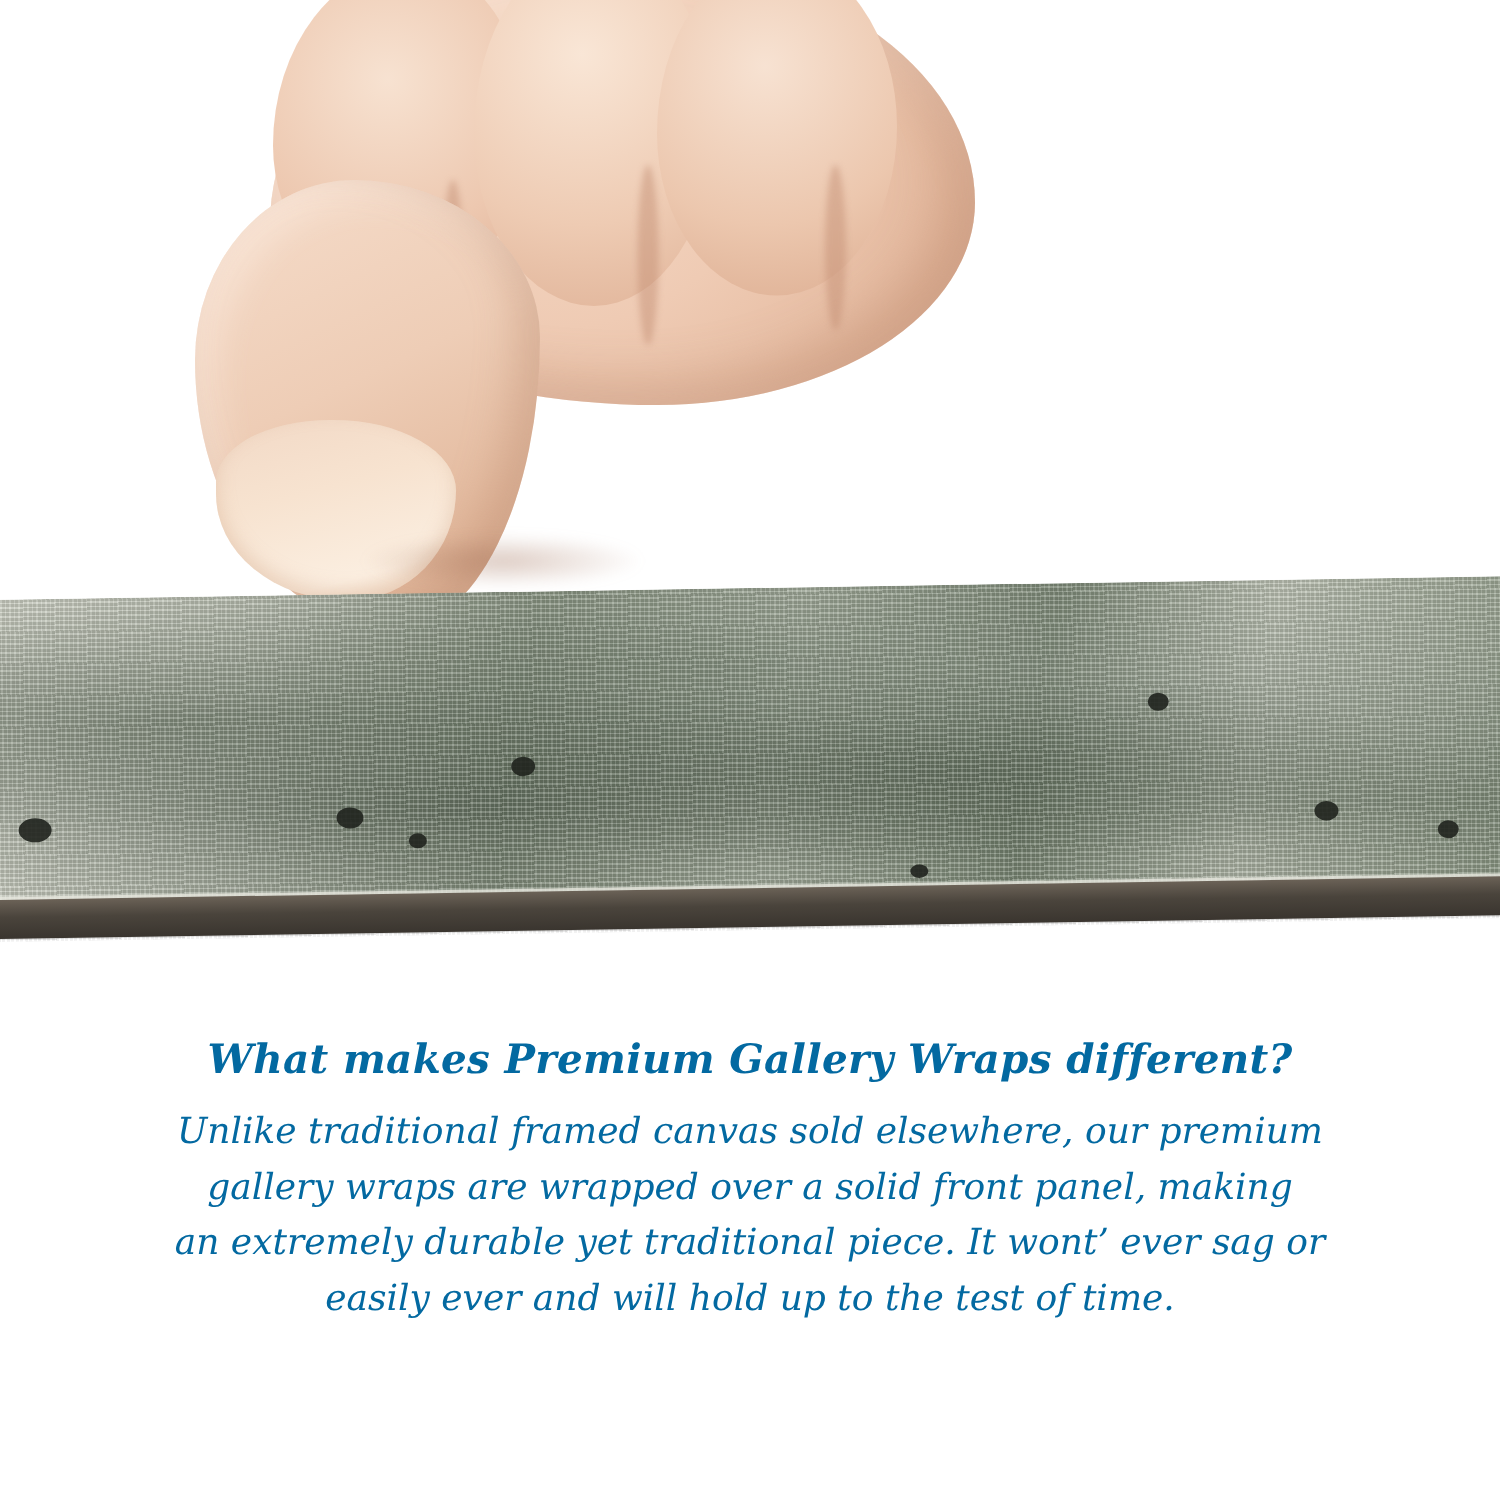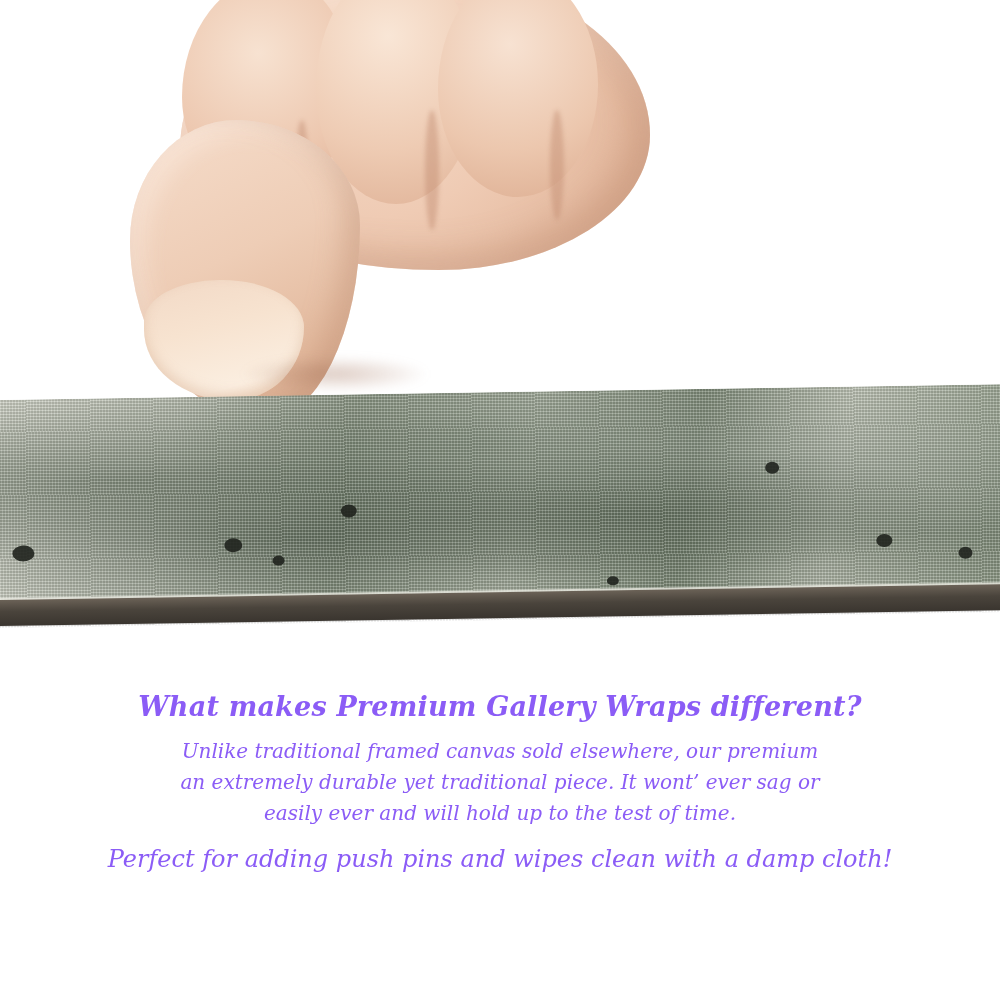--- a/index.html
+++ b/index.html
@@ -165,32 +165,32 @@
     background: rgba(236,236,228,0.8);
   }
 
   
   .caption {
     position: absolute;
     left: 0;
     top: 690px;
     width: 1000px;
     text-align: center;
-    color: #8b5cf6;
+    color: #0369a1;
   }
   .caption-title {
     font-size: 27px;
     font-style: italic;
     font-weight: 700;
     letter-spacing: 0.2px;
     margin: 0 0 12px 0;
     line-height: 1.25;
   }
   .caption-body {
-    font-size: 20px;
+    font-size: 24px;
     font-style: italic;
     line-height: 1.55;
     margin: 0;
     padding: 0 85px;
   }
   .caption-body .line { display: block; }
   .caption-last {
     font-size: 24px;
     font-style: italic;
     margin: 14px 0 0 0;
@@ -233,19 +233,19 @@
       <div class="canvas-highlight"></div>
       <div class="canvas-bottom-edge"></div>
     </div>
 
   </div>
 
   <div class="caption">
     <p class="caption-title">What makes Premium Gallery Wraps different?</p>
     <p class="caption-body">
       <span class="line">Unlike traditional framed canvas sold elsewhere, our premium</span>
+      <span class="line">gallery wraps are wrapped over a solid front panel, making</span>
       <span class="line">an extremely durable yet traditional piece. It wont’ ever sag or</span>
       <span class="line">easily ever and will hold up to the test of time.</span>
     </p>
-    <p class="caption-last">Perfect for adding push pins and wipes clean with a damp cloth!</p>
   </div>
 
 </div>
 
 </body></html>

